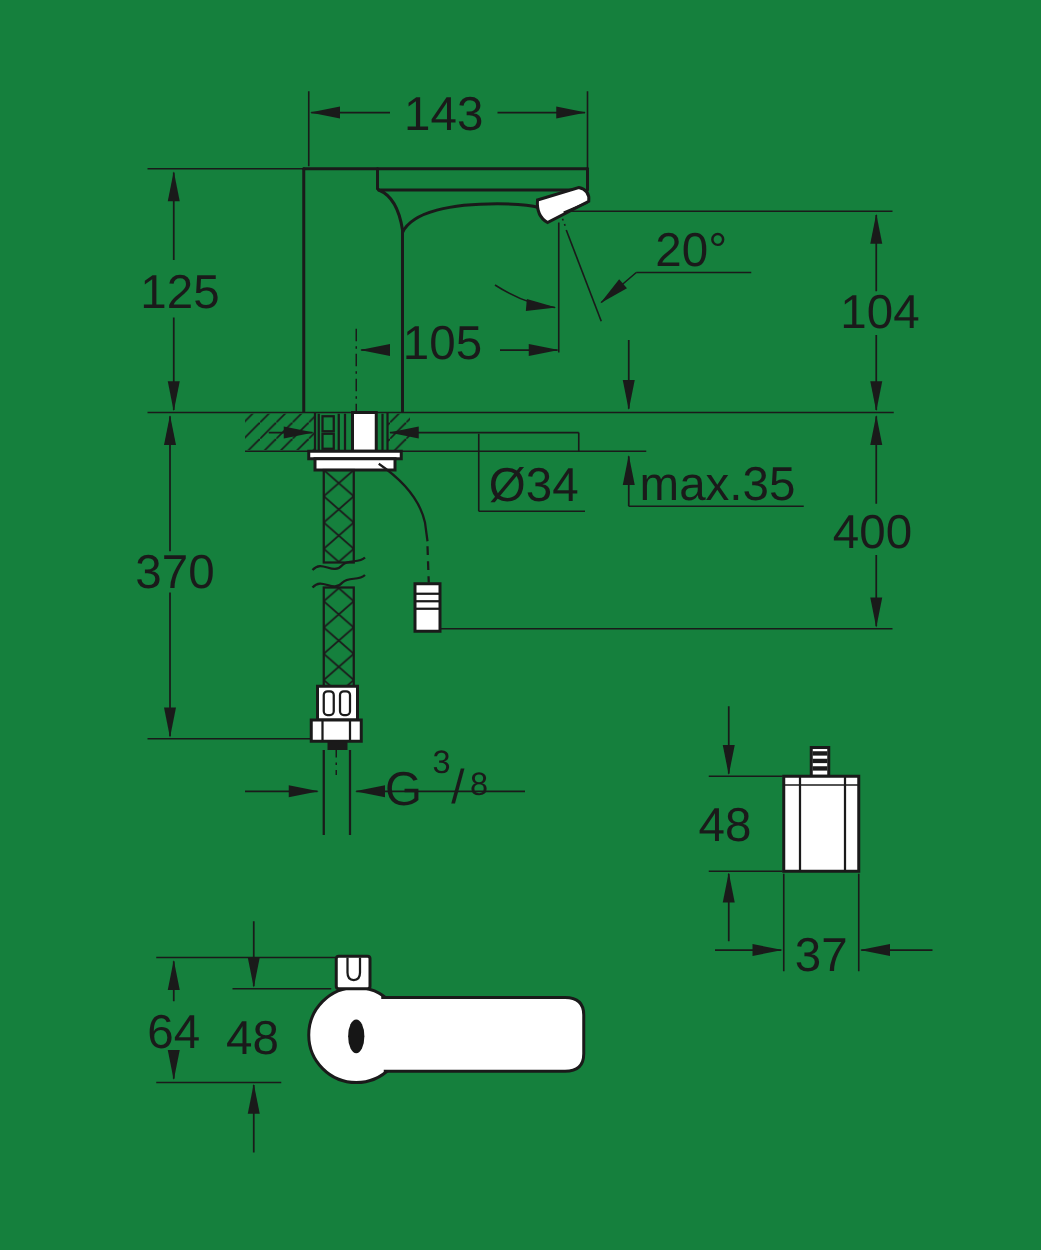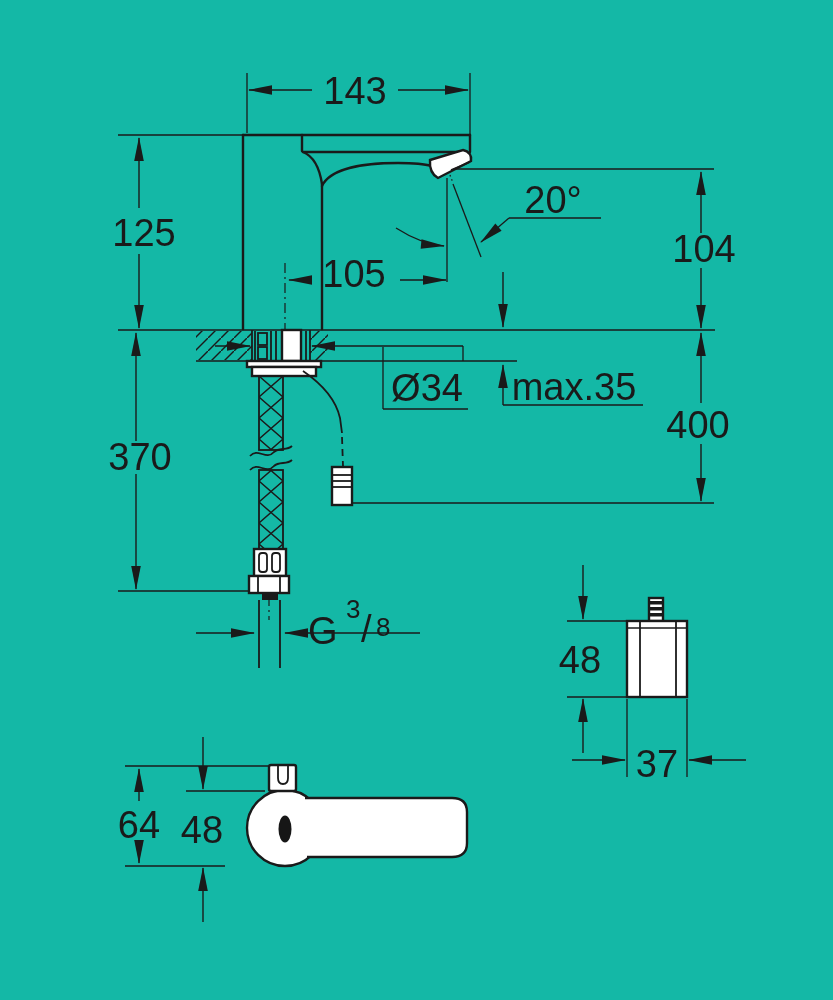--- a/index.html
+++ b/index.html
@@ -1,16 +1,16 @@
 <!DOCTYPE html>
 <html><head>
 <meta charset="utf-8">
 <style>
   html,body{margin:0;padding:0;background:#ffffff;}
-  .page{position:relative;width:833px;height:1000px;background:#14b8a6;overflow:hidden;
+  .page{position:relative;width:833px;height:1000px;background:#15803d;overflow:hidden;
         font-family:"Liberation Sans", sans-serif;}
   svg{position:absolute;left:0;top:0;}
   text{fill:#1a1a1a;font-family:"Liberation Sans", sans-serif;}
   .dim-text{font-size:38px;}
   .dim-text-sm{font-size:26px;}
   .outline{stroke:#1a1a1a;stroke-width:2.4;fill:none;stroke-linecap:round;}
   .outline-f{stroke:#1a1a1a;stroke-width:2.4;fill:#ffffff;}
   .med{stroke:#1a1a1a;stroke-width:1.8;fill:none;}
   .thin{stroke:#1a1a1a;stroke-width:1.3;fill:none;}
   .dimline{stroke:#1a1a1a;stroke-width:1.4;fill:none;}

